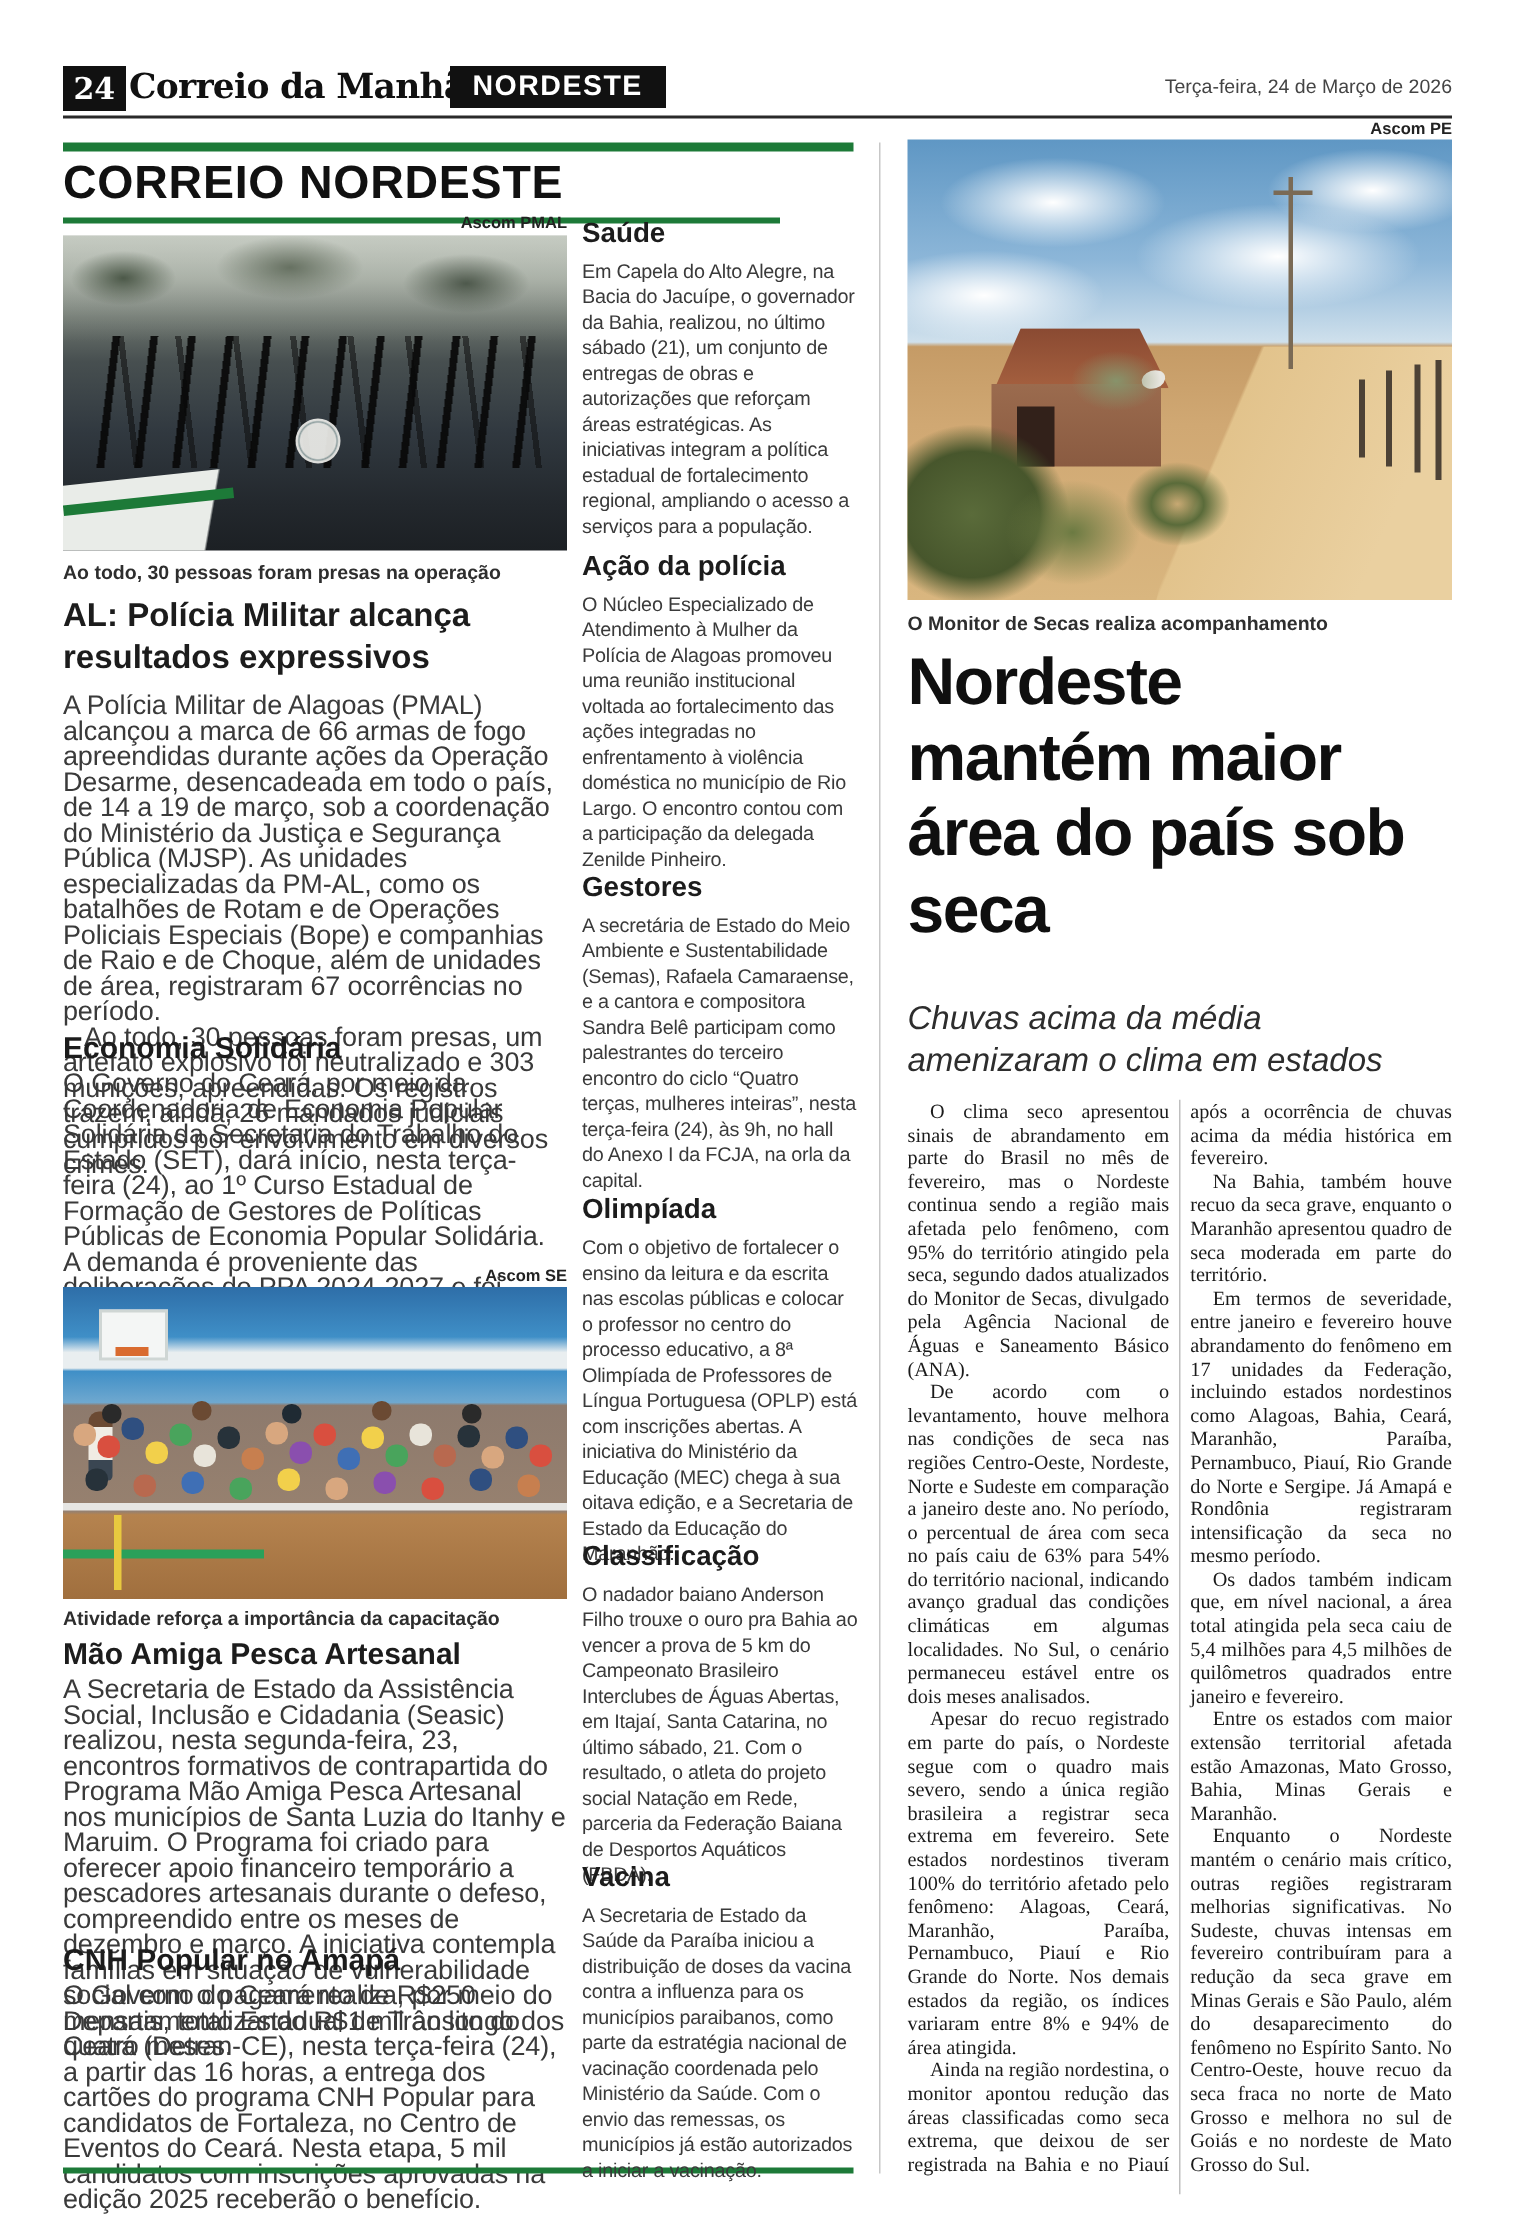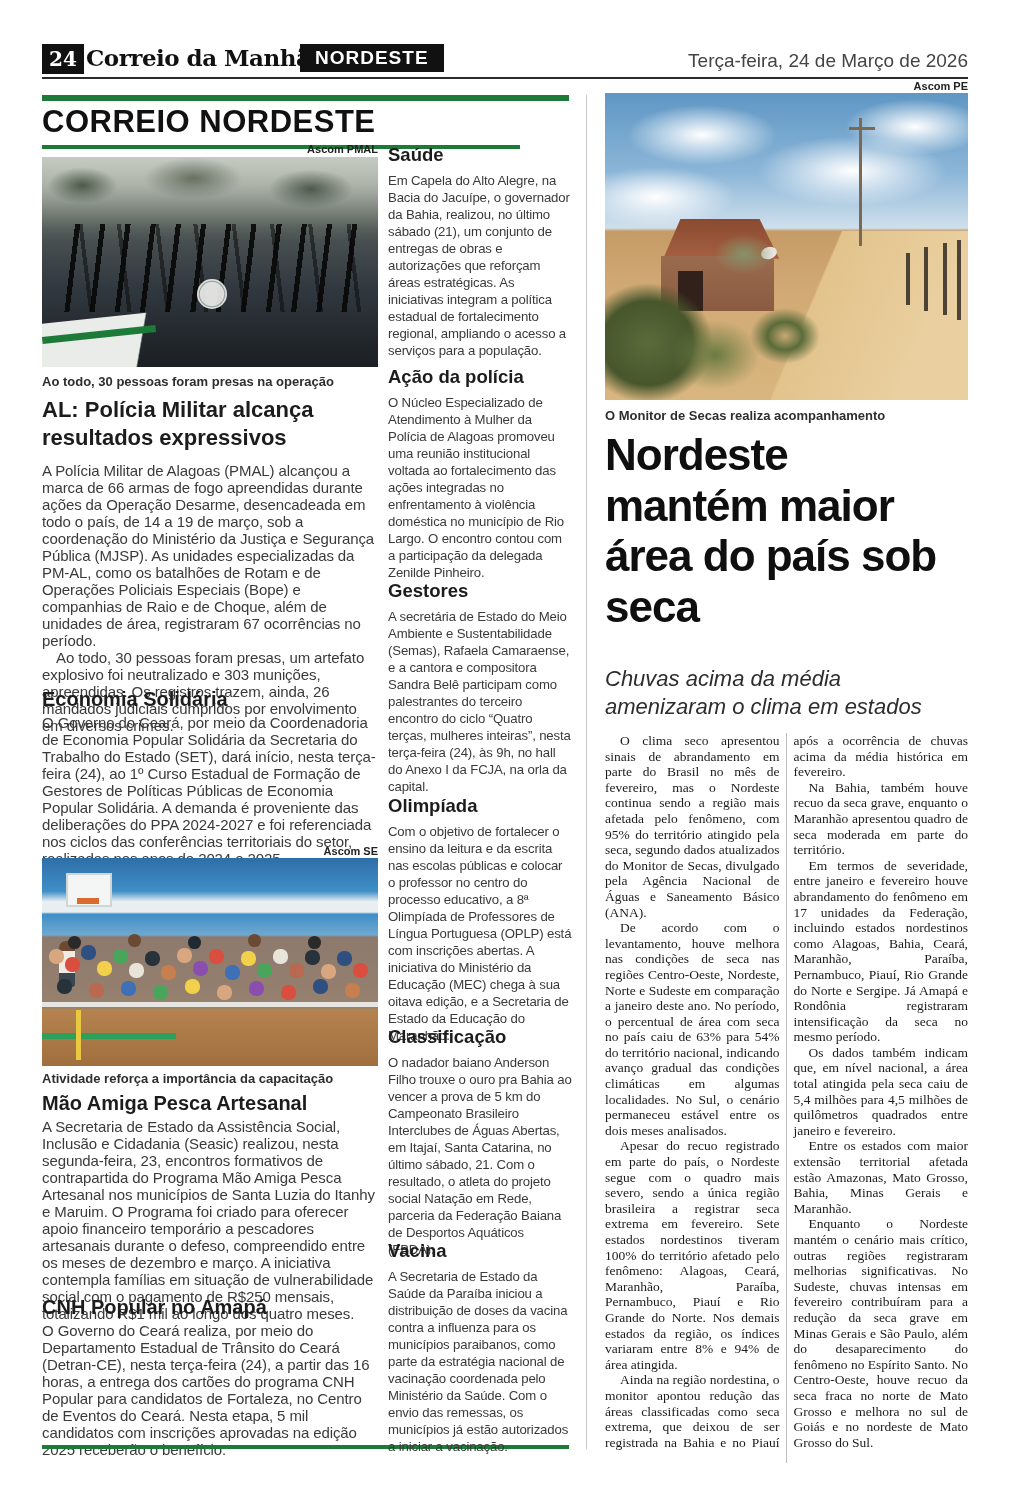--- a/index.html
+++ b/index.html
@@ -6,35 +6,35 @@
   .page{position:relative;width:1010px;height:1488px;background:#ffffff;
         font-family:"Liberation Sans",sans-serif;color:#222;overflow:hidden;margin:0 auto;}
 
   
   .pagenum{position:absolute;left:42px;top:44px;background:#111;color:#fff;
            font-weight:bold;font-size:20px;padding:3px 7px;font-family:"DejaVu Serif",serif;}
   .masthead{position:absolute;left:86px;top:44px;font-family:"DejaVu Serif",serif;
             font-weight:bold;font-size:23px;letter-spacing:-.5px;color:#111;}
   .section-tag{position:absolute;left:300px;top:44px;background:#111;color:#fff;
                font-weight:bold;font-size:19px;letter-spacing:1px;padding:3px 15px;}
-  .date{position:absolute;right:42px;top:50px;font-size:19px;color:#444;}
+  .date{position:absolute;right:42px;top:50px;font-size:13px;color:#444;}
   .header-rule{position:absolute;left:42px;top:77px;width:926px;height:2px;background:#2a2a2a;}
 
   
   .credit{position:absolute;font-size:11px;font-weight:bold;color:#222;text-align:right;}
   .caption{position:absolute;font-size:13px;font-weight:bold;color:#2e2e2e;}
   .greenbar{position:absolute;background:#1d7a38;}
   .vdivider{position:absolute;width:1px;background:#c7c7c7;}
 
   
   .left-title{position:absolute;left:42px;top:104px;font-size:31px;font-weight:800;
               letter-spacing:.5px;color:#111;}
   .headline1{position:absolute;left:42px;top:396px;width:336px;font-size:22px;
              font-weight:600;line-height:1.27;color:#1c1c1c;}
-  .bodytext{position:absolute;font-size:15px;line-height:17px;color:#3a3a3a;letter-spacing:-.1px;}
+  .bodytext{position:absolute;font-size:18px;line-height:17px;color:#3a3a3a;letter-spacing:-.1px;}
   .bodytext p{margin:0;}
   .bodytext p + p{text-indent:14px;}
   .subhead{position:absolute;font-size:20px;font-weight:600;color:#1c1c1c;}
 
   
   .mid-section{position:absolute;left:388px;width:184px;}
   .mid-section h3{margin:0 0 6px 0;font-size:18.5px;font-weight:600;color:#1c1c1c;}
   .mid-section p{margin:0;font-size:13.2px;line-height:17px;color:#3a3a3a;letter-spacing:-.15px;}
 
   

